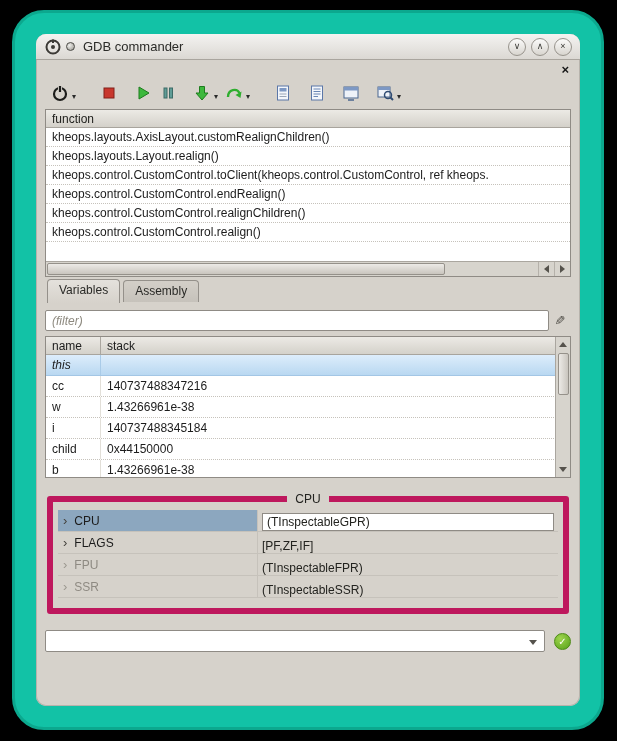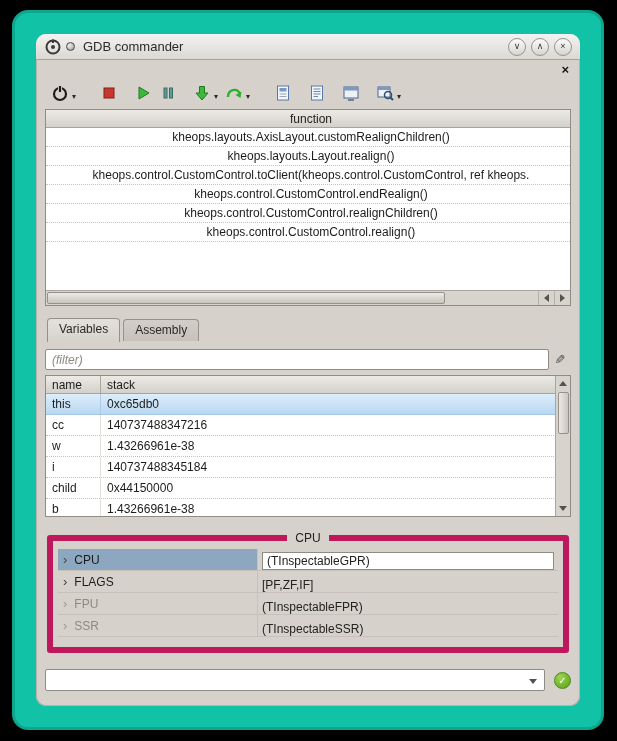--- a/index.html
+++ b/index.html
@@ -4,21 +4,21 @@
 <style>
   * { box-sizing: border-box; }
   html,body { margin:0; padding:0; }
   body {
     width:617px; height:741px; background:#000;
     font-family:"Liberation Sans","DejaVu Sans",sans-serif;
     font-size:12px; color:#1c1c1c; position:relative; overflow:hidden;
   }
   .frame {
     position:absolute; left:12px; top:10px; width:592px; height:720px;
-    background:#12c2a6; border:3px solid #0ca88e; border-radius:16px;
+    background:#12c2a6; border:3px solid #0ca88e; border-radius:32px;
   }
   .window {
     position:absolute; left:21px; top:21px; width:544px; height:672px;
     background:#d6d2cb; border-radius:10px; overflow:hidden;
     box-shadow: inset 0 0 0 1px #b7b3ac;
   }
   
   .titlebar {
     height:26px; display:flex; align-items:center; padding:0 8px;
     background:linear-gradient(#f4f3f1,#dbd8d3);
@@ -53,26 +53,26 @@
   .tab {
     padding:3px 11px 4px 11px; margin-right:3px; font-size:12px;
     background:linear-gradient(#d3cfc8,#c6c2bb);
     border:1px solid #94908a; border-bottom:none;
     border-radius:4px 4px 0 0; color:#2a2a27;
   }
   .tab.active {
     background:linear-gradient(#e4e1dc,#d6d2cb);
     padding-bottom:6px; margin-bottom:-1px;
   }
-  .tabs.mid { margin-top:11px; }
+  .tabs.mid { margin-top:1px; }
   
   .panel {
     background:#fff; border:1px solid #8f8b85; position:relative; overflow:hidden; z-index:1;
   }
-  .callstack { height:197px;text-align:center; }
+  .callstack { height:168px; }
   .col-header {
     height:18px; line-height:18px; padding-left:6px;
     background:linear-gradient(#eceae5,#d4d1ca);
     border-bottom:1px solid #a8a49d; color:#22221f;
   }
   .cs-row {
     height:19px; line-height:19px; padding-left:6px;
     border-bottom:1px dotted #c6c2bb; white-space:nowrap; overflow:hidden;
   }
   
@@ -104,21 +104,21 @@
   .v-header { display:flex; height:18px; line-height:18px;
     background:linear-gradient(#eceae5,#d4d1ca); border-bottom:1px solid #a8a49d; }
   .v-h-name { width:55px; padding-left:6px; border-right:1px solid #aaa69f; }
   .v-h-value { flex:1; padding-left:6px; }
   .v-row { display:flex; height:21px; line-height:21px; border-bottom:1px dotted #c6c2bb; }
   .v-row.selected {
     background:linear-gradient(#ddedfb,#b9d8f1);
     border-bottom:1px solid #a3c6e5;
   }
   .v-name { width:55px; padding-left:6px; border-right:1px solid #e2dfd8; overflow:hidden; }
-  .v-row.selected .v-name { border-right-color:#a9cbe8; }
+  .v-row.selected .v-name { border-right-color:#a9cbe8;font-style:italic; }
   .v-value { flex:1; padding:0 20px 0 6px; white-space:nowrap; overflow:hidden; }
   .vscroll {
     position:absolute; top:0; right:0; bottom:0; width:15px;
     background:#d7d4cd; border-left:1px solid #aaa69f;
     display:flex; flex-direction:column; align-items:center;
   }
   .vsbtn { height:15px; width:100%; display:flex; align-items:center; justify-content:center; }
   .vthumb { width:11px; height:42px; margin-top:1px;
     background:linear-gradient(90deg,#eceae6,#c9c5be);
     border:1px solid #95918a; border-radius:2px; }
@@ -297,21 +297,20 @@
         <span class="filter-pen">✎</span>
       </div>
 
       <div class="panel vars">
         <div class="v-header">
           <div class="v-h-name">name</div>
           <div class="v-h-value">stack</div>
         </div>
         <div class="v-row selected">
           <div class="v-name">this</div>
-          <div class="v-value">0xc65db0</div>
         </div>
         <div class="v-row">
           <div class="v-name">cc</div>
           <div class="v-value">140737488347216</div>
         </div>
         <div class="v-row">
           <div class="v-name">w</div>
           <div class="v-value">1.43266961e-38</div>
         </div>
         <div class="v-row">

